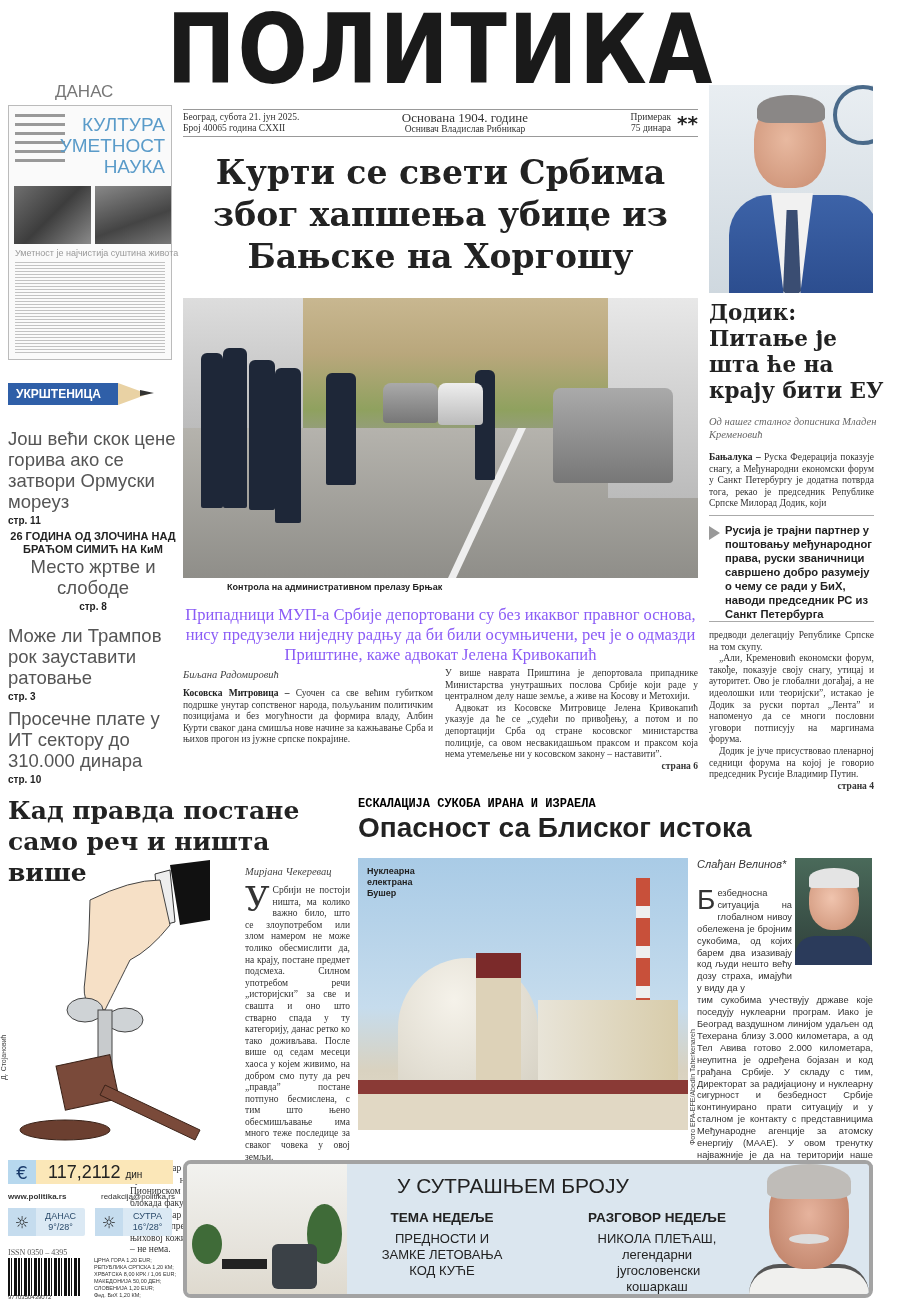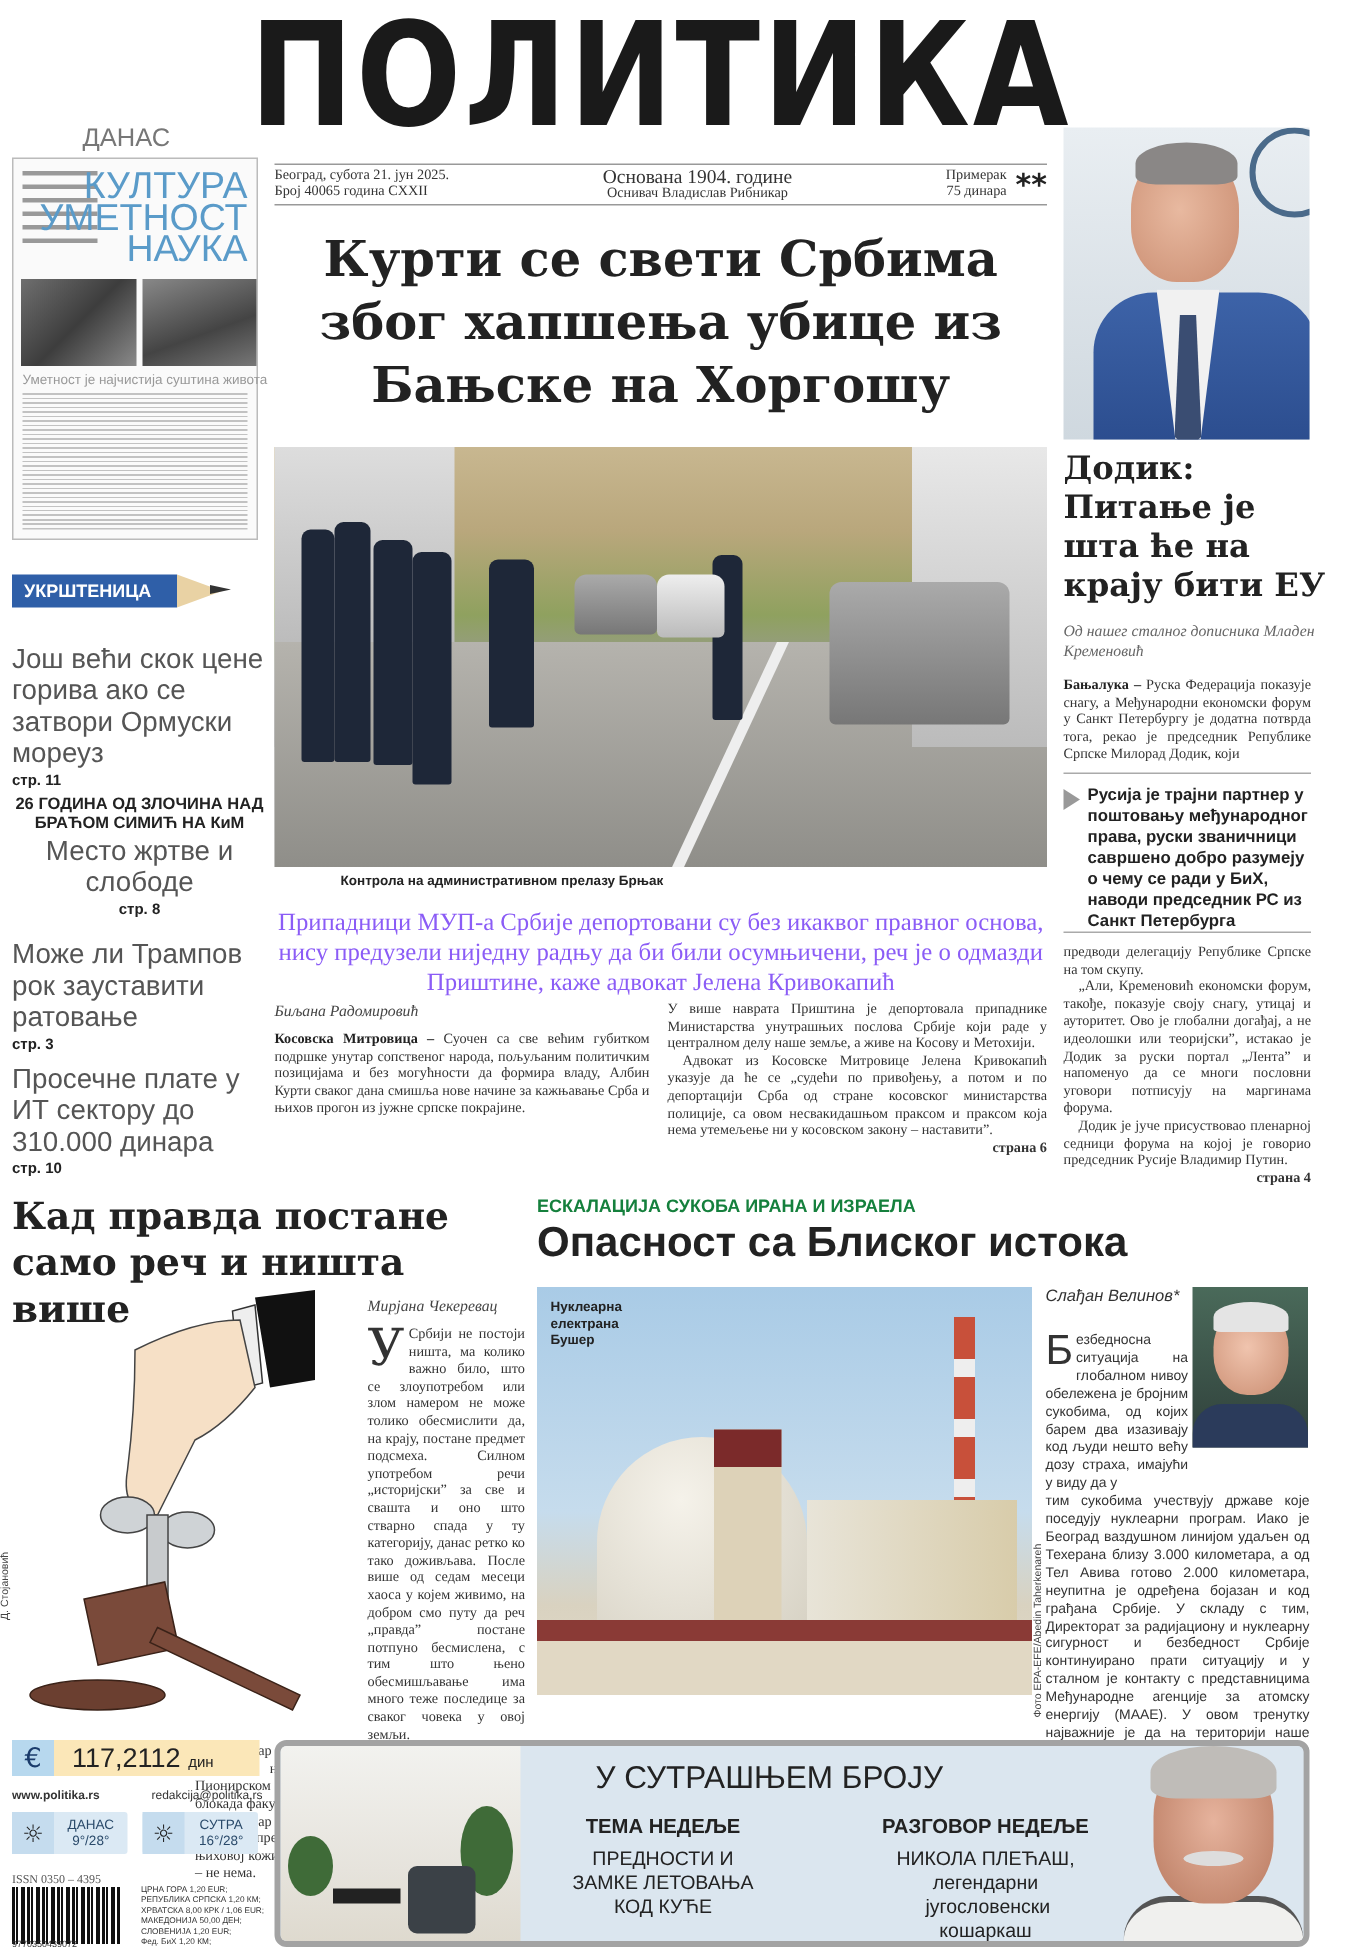--- a/index.html
+++ b/index.html
@@ -14,21 +14,21 @@
 
   .dateline { left: 183px; top: 109px; width: 515px; height: 28px; border-top: 1px solid #999; border-bottom: 1px solid #999; display:flex; justify-content:space-between; align-items:center; padding: 2px 0; }
   .dateline .col { font-family: "Liberation Serif", serif; font-size: 9.5px; line-height: 11px; color:#333; }
   .dateline .mid { text-align:center; }
   .dateline .mid .big { font-size: 13px; line-height: 13px; }
   .dateline .right { display:flex; align-items:center; gap:6px; text-align:right; }
   .stars { font-size: 20px; font-weight:700; color:#222; font-family:"DejaVu Sans",sans-serif; }
 
   
   .supp { left: 8px; top: 105px; width: 164px; height: 255px; border: 1px solid #bbb; background:#fafafa; padding: 4px; }
-  .supp .ttl { position:absolute; right:6px; top:8px; text-align:right; color:#5a9bc9; font-family:"Liberation Sans",sans-serif; font-size: 25px; line-height: 21px; }
+  .supp .ttl { position:absolute; right:6px; top:8px; text-align:right; color:#5a9bc9; font-family:"Liberation Sans",sans-serif; font-size: 19px; line-height: 21px; }
   .supp .toc { position:absolute; left:6px; top:8px; width:50px; }
   .supp .toc i { display:block; height:3px; background:#999; margin-bottom:6px; width: 100%; }
   .supp .photo1 { position:absolute; left:5px; top:80px; width:77px; height:58px; background: linear-gradient(135deg,#6f6f6f,#3d3d3d 50%,#8a8a8a); }
   .supp .photo2 { position:absolute; left:86px; top:80px; width:76px; height:58px; background: linear-gradient(160deg,#888,#444 60%,#777); }
   .supp .sub { position:absolute; left:6px; top:142px; font-size:9px; color:#999; font-family:"Liberation Sans",sans-serif; white-space:nowrap; }
   .supp .cols { position:absolute; left:6px; top:156px; right:6px; bottom:6px; background: repeating-linear-gradient(180deg,#aaa 0 1px,#fafafa 1px 3px); opacity:.7; }
 
   
   .crossword { left: 8px; top: 383px; width: 110px; height: 22px; background:#2f5fa8; color:#fff; font-family:"Liberation Sans",sans-serif; font-weight:700; font-size:12px; line-height:22px; padding-left:8px; }
   .pencil-tip { left: 118px; top: 383px; width:0; height:0; border-top: 11px solid transparent; border-bottom: 11px solid transparent; border-left: 30px solid #e9d2a4; }
@@ -79,21 +79,21 @@
 
   
   .op-head { left: 8px; top: 795px; width: 345px; font-family:"DejaVu Serif",serif; font-size: 25px; line-height: 31px; color:#222; }
   .op-by { left: 245px; top: 866px; font-family:"Liberation Serif",serif; font-style:italic; font-size:10.5px; color:#444; }
   .op-body { left: 130px; top: 885px; width: 220px; }
   .op-body .drop { float:left; font-size: 34px; line-height: 28px; margin-right: 3px; font-family:"DejaVu Serif",serif; }
   .cartoon { left: 10px; top: 860px; width: 200px; height: 290px; }
   .credit-l { left: 0px; top: 1080px; font-size: 7px; font-family:"Liberation Sans",sans-serif; color:#444; transform: rotate(-90deg); transform-origin: left top; white-space:nowrap; }
 
   
-  .iran-kicker { left: 358px; top: 797px; font-family:Liberation Sans, sans-serif; font-weight:700; font-size:12px; color:#15803d; }
+  .iran-kicker { left: 358px; top: 797px; font-family:Liberation Mono, monospace; font-weight:700; font-size:12px; color:#000000; }
   .iran-head { left: 358px; top: 812px; font-family:"Liberation Sans",sans-serif; font-size: 28px; color:#222; white-space:nowrap; }
   .iran-photo { left: 358px; top: 858px; width: 330px; height: 272px; overflow:hidden; background: linear-gradient(180deg,#a9cbe6 0%,#c6dced 55%,#d9d2c0 78%,#e3dccb 100%); }
   .iran-photo .dome { position:absolute; left:40px; top:100px; width:140px; height:140px; border-radius:50% 50% 0 0; background: radial-gradient(ellipse at 40% 30%,#f5f2ea,#d5d0c2); }
   .iran-photo .tower { position:absolute; left:118px; top:95px; width:45px; height:135px; background: #ddd2b8; }
   .iran-photo .red { position:absolute; left:118px; top:95px; width:45px; height:25px; background:#7b2a2a; }
   .iran-photo .bldg2 { position:absolute; left:180px; top:142px; width:140px; height:90px; background: linear-gradient(90deg,#e8e4d8,#d8ccaa); }
   .iran-photo .chimney { position:absolute; left:278px; top:20px; width:14px; height:140px; background: repeating-linear-gradient(180deg,#c8503a 0 28px,#eee 28px 40px); }
   .iran-photo .wall { position:absolute; left:0; top:222px; width:100%; height:14px; background:#8a3a36; }
   .iran-photo .ground { position:absolute; left:0; top:236px; width:100%; height:40px; background:#e1d8c4; }
   .iran-caption { left: 367px; top: 866px; font-family:"Liberation Sans",sans-serif; font-weight:700; font-size:9px; line-height:11px; color:#222; }

